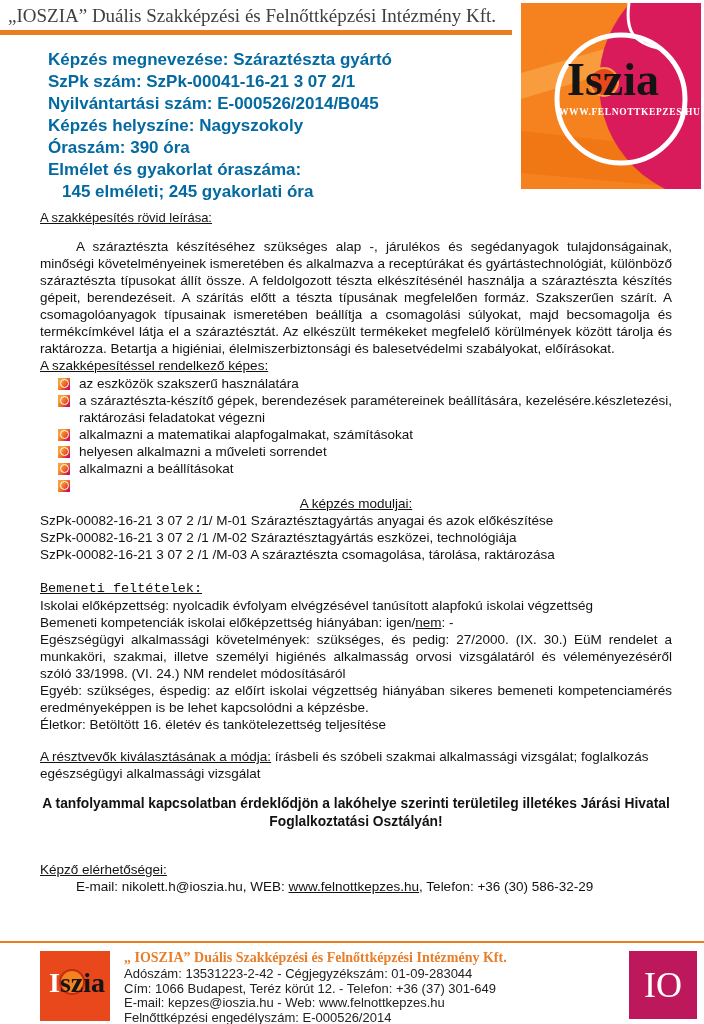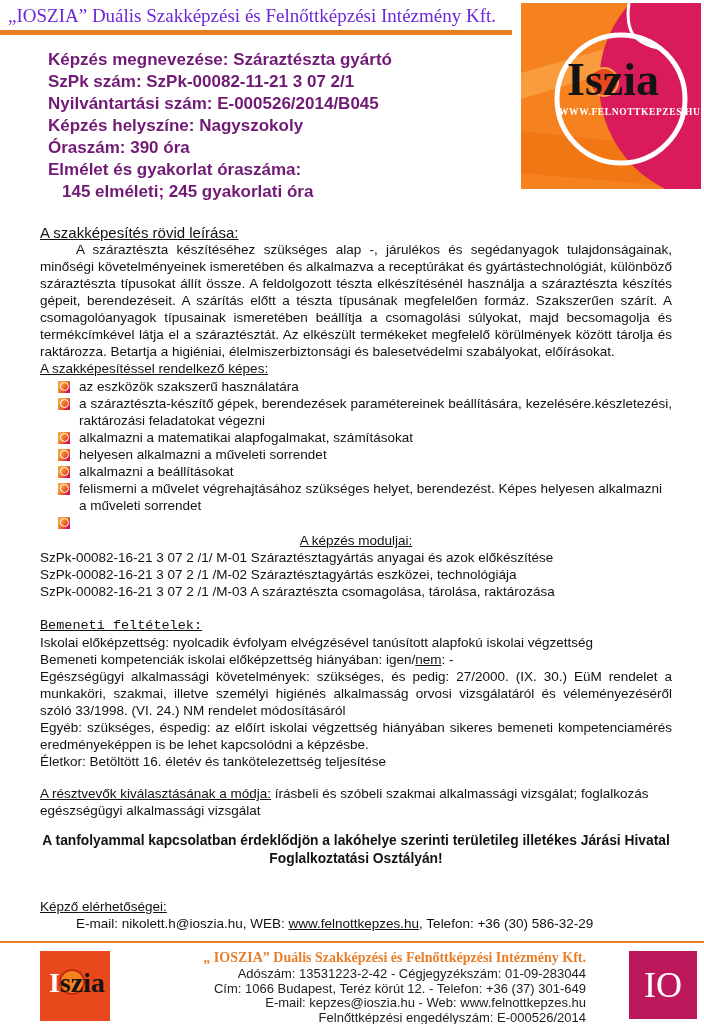--- a/index.html
+++ b/index.html
@@ -1,39 +1,39 @@
 <!DOCTYPE html>
 <html><head>
 <meta charset="utf-8">
 <style>
   * { margin:0; padding:0; box-sizing:border-box; }
   html,body { width:704px; height:1024px; }
   body { font-family:"Liberation Sans", sans-serif; background:#ffffff; color:#121212; }
   .page { position:relative; width:704px; height:1024px; background:#fff; overflow:hidden; }
 
   
-  .header-title { padding:5px 0 0 8px; font-family:"Liberation Serif", serif; font-size:19px; color:#6d28d9; }
+  .header-title { padding:5px 0 0 8px; font-family:"Liberation Serif", serif; font-size:19px; color:#404040; }
   .header-rule { margin-top:3px; width:512px; height:5px; background:#e87e1e; }
 
   
   .logo { position:absolute; top:3px; left:521px; width:180px; height:186px; overflow:hidden; }
   .logo svg { display:block; }
   .logo-wordmark { position:absolute; left:46px; top:54px; font-family:"Liberation Serif", serif; font-weight:bold; font-size:46px; color:#141414; line-height:1; }
   .logo-dot { position:absolute; left:24px; top:12px; width:26px; height:26px; border-radius:50%; background:#e8481c; box-shadow:0 0 0 2px #f9a143; }
   .logo-i, .logo-szia { position:relative; }
   .logo-url { position:absolute; left:38px; top:104px; font-family:"Liberation Serif", serif; font-weight:bold; font-size:9.5px; letter-spacing:0.6px; color:#ffffff; }
 
   
   .content { padding:0 32px 0 40px; font-size:13.5px; line-height:17px; }
-  .course-block { margin:14px 0 0 8px; font-weight:bold; font-size:17px; line-height:22px; color:#701a75; width:470px; }
+  .course-block { margin:14px 0 0 8px; font-weight:bold; font-size:17px; line-height:22px; color:#0369a1; width:470px; }
   .course-indent { padding-left:14px; }
 
   .u { text-decoration:underline; }
-  .section-heading { margin-top:21px; font-size:15px; }
-  .para { text-align:justify; text-indent:36px; }
+  .section-heading { margin-top:6px; font-size:13px; }
+  .para { text-align:justify; text-indent:36px;margin-top:12px; }
   .justify { text-align:justify; }
 
   ul.bullet-list { list-style:none; margin-top:1px; padding-left:18px; }
   ul.bullet-list li { position:relative; padding-left:21px; }
   .bullet-icon { position:absolute; left:0; top:2.5px; width:12px; height:12px; background:linear-gradient(125deg,#f6a13d 25%, #ed6a1e 55%, #d3134f 85%); }
   .bullet-icon::after { content:""; position:absolute; inset:1.5px; border:1.5px solid #ffffff; border-radius:50%; }
 
   .modules-heading { margin-top:18px;text-align:center; }
   .entry-heading { margin-top:17px;font-family:Liberation Mono, monospace; }
   .selection-para { margin-top:15px; }
@@ -42,21 +42,21 @@
   .contact-line { padding-left:36px; }
   .weblink { text-decoration:underline; color:#121212; }
 
   
   .footer { position:absolute; left:0; bottom:0; width:704px; height:83px; border-top:2px solid #e87e1e; background:#fff; }
   .footer-logo-left { position:absolute; left:40px; top:8px; width:70px; height:70px; background:#e8481c; }
   .fl-wordmark { position:absolute; left:9px; top:18px; font-family:"Liberation Serif", serif; font-weight:bold; font-size:28px; line-height:1; }
   .fl-i { color:#ffffff; position:relative; z-index:2; }
   .fl-szia { color:#141414; position:relative; z-index:2; }
   .fl-dot { position:absolute; left:12px; top:2px; width:22px; height:22px; border-radius:50%; background:#f5821f; box-shadow:0 0 0 2px #c22a12; z-index:1; }
-  .footer-center { position:absolute; left:118px; width:468px; top:6px; text-align:right; }
+  .footer-center { position:absolute; left:124px; width:468px; top:6px; text-align:left; }
   .footer-company { color:#e87e2a; font-family:"Liberation Serif", serif; font-weight:bold; font-size:14px; line-height:18px; }
   .footer-line { font-size:13px; line-height:14.6px; color:#222; }
   .footer-logo-right { position:absolute; right:7px; top:8px; width:68px; height:68px; background:#be185d; color:#fff; display:flex; align-items:center; justify-content:center; font-family:"Liberation Serif", serif; font-size:36px; }
 </style>
 </head>
 <body>
 
 <div class="page">
 
   <div>
@@ -76,39 +76,38 @@
     <div class="logo-wordmark">
       <span class="logo-dot"></span><span class="logo-i">I</span><span class="logo-szia">szia</span>
     </div>
     <div class="logo-url">WWW.FELNOTTKEPZES.HU</div>
   </div>
 
   <div class="content">
 
     <div class="course-block">
       <div>Képzés megnevezése: Száraztészta gyártó</div>
-      <div>SzPk szám: SzPk-00082-11-21 3 07 2/1</div>
+      <div>SzPk szám: SzPk-00041-16-21 3 07 2/1</div>
       <div>Nyilvántartási szám: E-000526/2014/B045</div>
       <div>Képzés helyszíne: Nagyszokoly</div>
       <div>Óraszám: 390 óra</div>
       <div>Elmélet és gyakorlat óraszáma:</div>
       <div class="course-indent">145 elméleti; 245 gyakorlati óra</div>
     </div>
 
     <div class="section-heading u">A szakképesítés rövid leírása:</div>
     <p class="para">A száraztészta készítéséhez szükséges alap -, járulékos és segédanyagok tulajdonságainak, minőségi követelményeinek ismeretében és alkalmazva a receptúrákat és gyártástechnológiát, különböző száraztészta típusokat állít össze. A feldolgozott tészta elkészítésénél használja a száraztészta készítés gépeit, berendezéseit. A szárítás előtt a tészta típusának megfelelően formáz. Szakszerűen szárít. A csomagolóanyagok típusainak ismeretében beállítja a csomagolási súlyokat, majd becsomagolja és termékcímkével látja el a száraztésztát. Az elkészült termékeket megfelelő körülmények között tárolja és raktározza. Betartja a higiéniai, élelmiszerbiztonsági és balesetvédelmi szabályokat, előírásokat.</p>
 
     <div class="u">A szakképesítéssel rendelkező képes:</div>
     <ul class="bullet-list">
       <li><span class="bullet-icon"></span><span>az eszközök szakszerű használatára</span></li>
       <li class="justify"><span class="bullet-icon"></span><span>a száraztészta-készítő gépek, berendezések paramétereinek beállítására, kezelésére.készletezési, raktározási feladatokat végezni</span></li>
       <li><span class="bullet-icon"></span><span>alkalmazni a matematikai alapfogalmakat, számításokat</span></li>
       <li><span class="bullet-icon"></span><span>helyesen alkalmazni a műveleti sorrendet</span></li>
       <li><span class="bullet-icon"></span><span>alkalmazni a beállításokat</span></li>
-      <li><span class="bullet-icon"></span><span>felismerni a művelet végrehajtásához szükséges helyet, berendezést. Képes helyesen alkalmazni a műveleti sorrendet</span></li>
       <li><span class="bullet-icon"></span></li>
     </ul>
 
     <div class="u modules-heading">A képzés moduljai:</div>
     <div>SzPk-00082-16-21 3 07 2 /1/ M-01 Száraztésztagyártás anyagai és azok előkészítése</div>
     <div>SzPk-00082-16-21 3 07 2 /1 /M-02 Száraztésztagyártás eszközei, technológiája</div>
     <div>SzPk-00082-16-21 3 07 2 /1 /M-03 A száraztészta csomagolása, tárolása, raktározása</div>
 
     <div class="u entry-heading">Bemeneti feltételek:</div>
     <div>Iskolai előképzettség: nyolcadik évfolyam elvégzésével tanúsított alapfokú iskolai végzettség</div>

